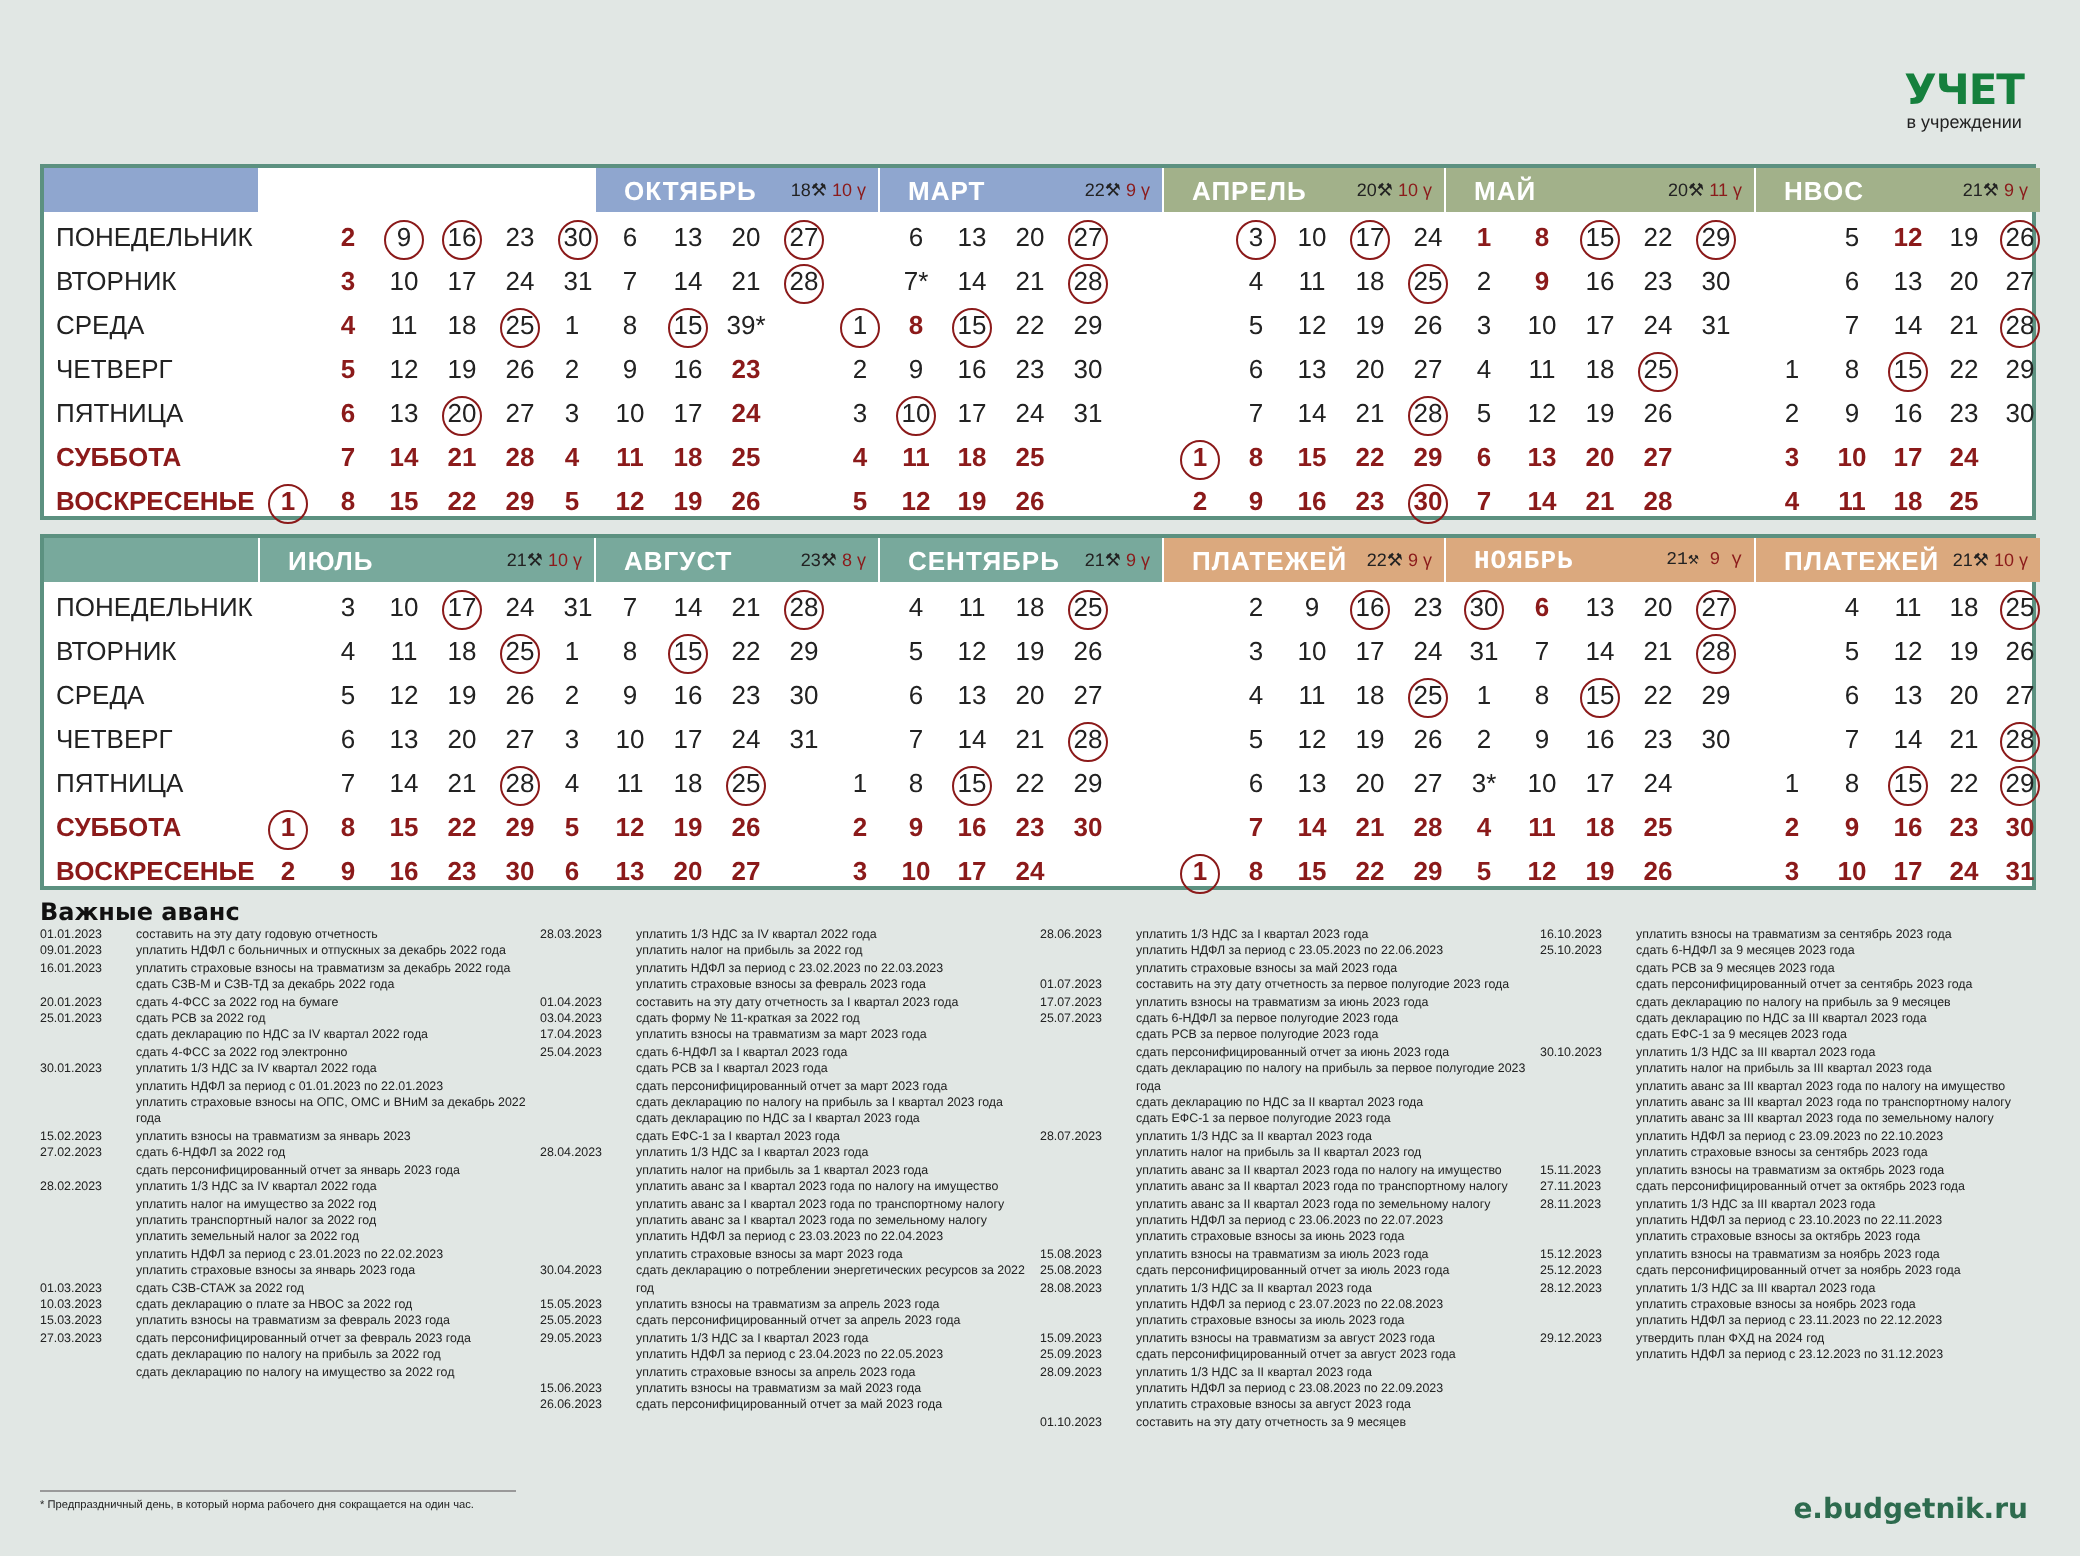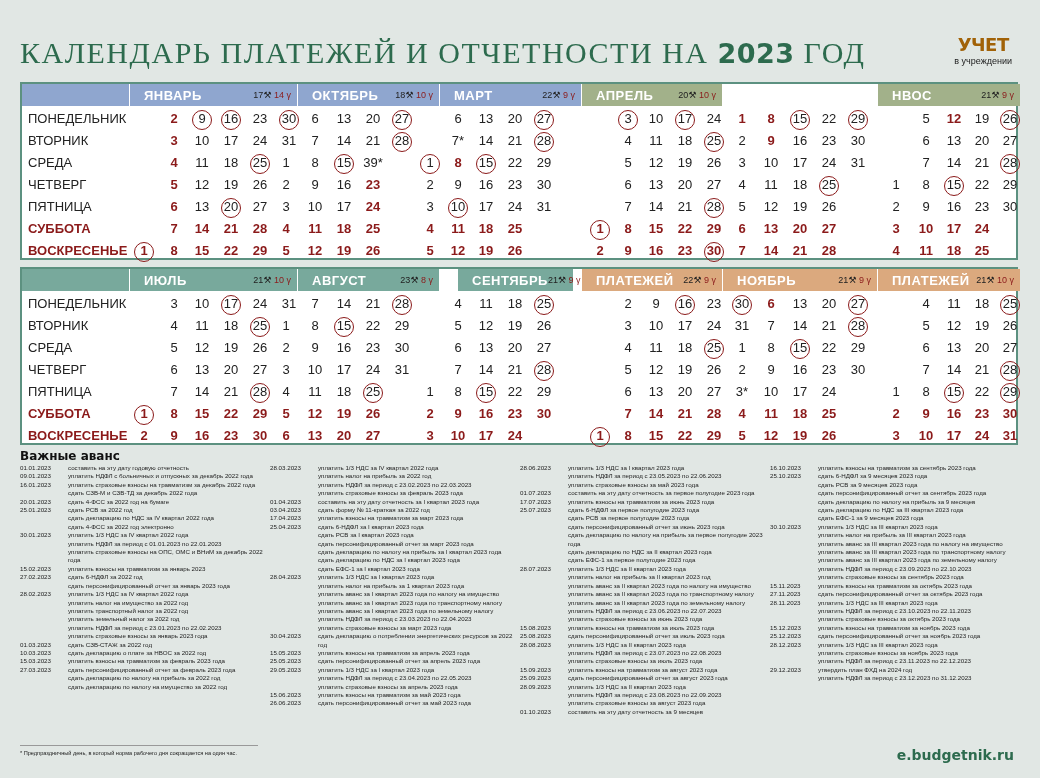--- a/index.html
+++ b/index.html
@@ -3,21 +3,21 @@
 <meta charset="utf-8">
 <style>
   * { box-sizing: border-box; margin: 0; padding: 0; }
   html, body { width: 1040px; height: 778px; overflow: hidden; }
   body { background: #e1e7e4; font-family: "Liberation Sans", sans-serif; color: #222; position: relative; }
 
   .header { position: absolute; left: 0; top: 0; width: 1040px; height: 80px; }
   .title { position: absolute; left: 20px; top: 36px; font-family: "Liberation Serif", serif; font-size: 30px; letter-spacing: 1.5px; color: #2d6b4e; white-space: nowrap; }
   .title .year { font-family: "DejaVu Sans", sans-serif; font-weight: bold; font-size: 27px; letter-spacing: 0.5px; }
   .logo { position: absolute; right: 28px; top: 34px; text-align: center; }
-  .logo .l1 { font-family: "DejaVu Sans", sans-serif; font-weight: bold; font-size: 18px; color: #a16207; line-height: 22px; letter-spacing: -0.5px; }
+  .logo .l1 { font-family: "DejaVu Sans", sans-serif; font-weight: bold; font-size: 21px; color: #15803d; line-height: 22px; letter-spacing: -0.5px; }
   .logo .l2 { font-size: 9px; color: #222; line-height: 11px; }
 
   .cal { position: absolute; left: 20px; width: 998px; height: 178px; background: #fff; border: 2px solid #5c9180; }
   .cal.top { top: 82px; }
   .cal.bottom { top: 267px; }
   .cal .headbar { position: absolute; left: 0; top: 0; height: 22px; width: 100%; }
   .mhead { position: absolute; top: 0; height: 22px; display: flex; align-items: center; padding: 0 6px 0 14px; border-left: 1px solid #fff; }
   .mhead .mname { font-weight: bold; color: #fff; font-size: 13px; letter-spacing: 0.5px; flex: 1; }
   .mhead .stats { font-size: 9px; color: #222; white-space: nowrap; }
   .mhead .stats .hol { color: #8b1a1a; }
@@ -36,45 +36,44 @@
   .drow .dd { width: 50px; flex: none; padding-left: 2px; }
   .drow .dt { flex: 1; }
   .footnote-line { position: absolute; left: 20px; top: 745px; width: 238px; height: 1px; background: #999; }
   .footnote { position: absolute; left: 20px; top: 750px; font-size: 5.6px; color: #222; }
   .site { position: absolute; right: 26px; top: 747px; font-family: "DejaVu Sans", sans-serif; font-weight: bold; font-size: 14px; color: #2d6b4e; }
 </style>
 </head>
 <body>
 
 <div class="header">
-  <div class="title"><span>КАЛЕНДАРЬ ПЛАТЕЖЕЙ И ОТЧЕТНОСТИ НА </span><span class="year">2023</span><span> ГОД</span></div>
   <div class="logo">
     <div class="l1">УЧЕТ</div>
     <div class="l2">в учреждении</div>
   </div>
 </div>
 
 <div class="cal top" id="cal-top">
     <div class="headbar">
       <div class="corner" style="background: rgb(143, 166, 207);"></div>
-      <div class="mhead" style="left: 107px; width: 168px; background: rgb(143, 166, 207);">
-        <span class="mname">ЯНВАРЬ</span>
-        <span class="stats"><span class="w">17</span><span>⚒</span> <span class="hol"><span class="h">14</span><span> γ</span></span></span>
-      </div>
       <div class="mhead" style="left: 275px; width: 142px; background: rgb(143, 166, 207);">
         <span class="mname">ОКТЯБРЬ</span>
         <span class="stats"><span class="w">18</span><span>⚒</span> <span class="hol"><span class="h">10</span><span> γ</span></span></span>
       </div>
       <div class="mhead" style="left: 417px; width: 142px; background: rgb(143, 166, 207);">
         <span class="mname">МАРТ</span>
         <span class="stats"><span class="w">22</span><span>⚒</span> <span class="hol"><span class="h">9</span><span> γ</span></span></span>
       </div>
       <div class="mhead" style="left: 559px; width: 141px; background: rgb(162, 177, 138);">
         <span class="mname">АПРЕЛЬ</span>
         <span class="stats"><span class="w">20</span><span>⚒</span> <span class="hol"><span class="h">10</span><span> γ</span></span></span>
+      </div>
+      <div class="mhead" style="left: 700px; width: 155px; background: rgb(162, 177, 138);">
+        <span class="mname">МАЙ</span>
+        <span class="stats"><span class="w">20</span><span>⚒</span> <span class="hol"><span class="h">11</span><span> γ</span></span></span>
       </div>
       <div class="mhead" style="left: 855px; width: 143px; background: rgb(162, 177, 138);">
         <span class="mname">НВОС</span>
         <span class="stats"><span class="w">21</span><span>⚒</span> <span class="hol"><span class="h">9</span><span> γ</span></span></span>
       </div>
     </div>
     <div class="daylabel" style="top: 24px;">ПОНЕДЕЛЬНИК</div>
     <div class="daylabel" style="top: 46px;">ВТОРНИК</div>
     <div class="daylabel" style="top: 68px;">СРЕДА</div>
     <div class="daylabel" style="top: 90px;">ЧЕТВЕРГ</div>
@@ -267,29 +266,29 @@
     <div class="headbar">
       <div class="corner" style="background: rgb(120, 169, 156);"></div>
       <div class="mhead" style="left: 107px; width: 168px; background: rgb(120, 169, 156);">
         <span class="mname">ИЮЛЬ</span>
         <span class="stats"><span class="w">21</span><span>⚒</span> <span class="hol"><span class="h">10</span><span> γ</span></span></span>
       </div>
       <div class="mhead" style="left: 275px; width: 142px; background: rgb(120, 169, 156);">
         <span class="mname">АВГУСТ</span>
         <span class="stats"><span class="w">23</span><span>⚒</span> <span class="hol"><span class="h">8</span><span> γ</span></span></span>
       </div>
-      <div class="mhead" style="left: 417px; width: 116px; background: rgb(120, 169, 156); margin-left: 18px;">
+      <div class="mhead" style="left: 417px; width: 142px; background: rgb(120, 169, 156);">
         <span class="mname">СЕНТЯБРЬ</span>
         <span class="stats"><span class="w">21</span><span>⚒</span> <span class="hol"><span class="h">9</span><span> γ</span></span></span>
       </div>
       <div class="mhead" style="left: 559px; width: 141px; background: rgb(219, 169, 126);">
         <span class="mname">ПЛАТЕЖЕЙ</span>
         <span class="stats"><span class="w">22</span><span>⚒</span> <span class="hol"><span class="h">9</span><span> γ</span></span></span>
       </div>
-      <div class="mhead" style="left: 700px; width: 155px; background: rgb(219, 169, 126);">
+      <div class="mhead" style="left: 700px; width: 155px; background: rgb(219, 169, 126); font-family: Liberation Mono, monospace;">
         <span class="mname">НОЯБРЬ</span>
         <span class="stats"><span class="w">21</span><span>⚒</span> <span class="hol"><span class="h">9</span><span> γ</span></span></span>
       </div>
       <div class="mhead" style="left: 855px; width: 143px; background: rgb(219, 169, 126);">
         <span class="mname">ПЛАТЕЖЕЙ</span>
         <span class="stats"><span class="w">21</span><span>⚒</span> <span class="hol"><span class="h">10</span><span> γ</span></span></span>
       </div>
     </div>
     <div class="daylabel" style="top: 24px;">ПОНЕДЕЛЬНИК</div>
     <div class="daylabel" style="top: 46px;">ВТОРНИК</div>

